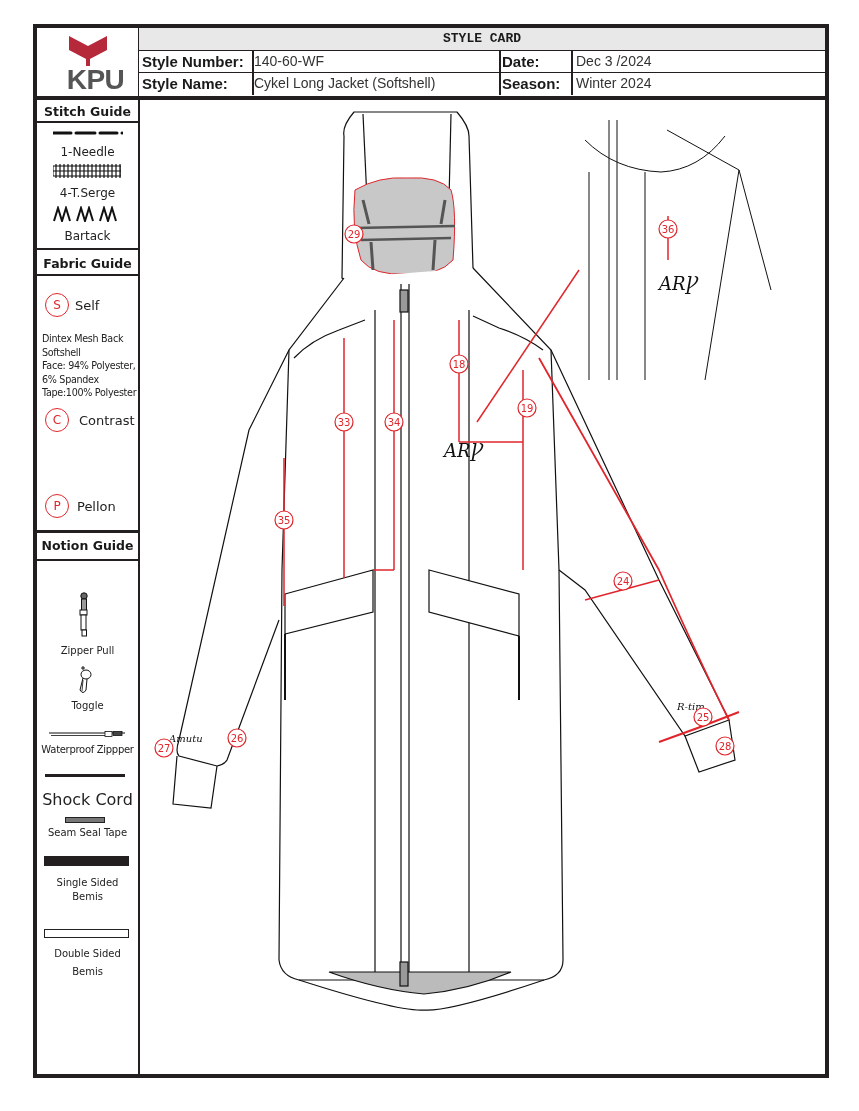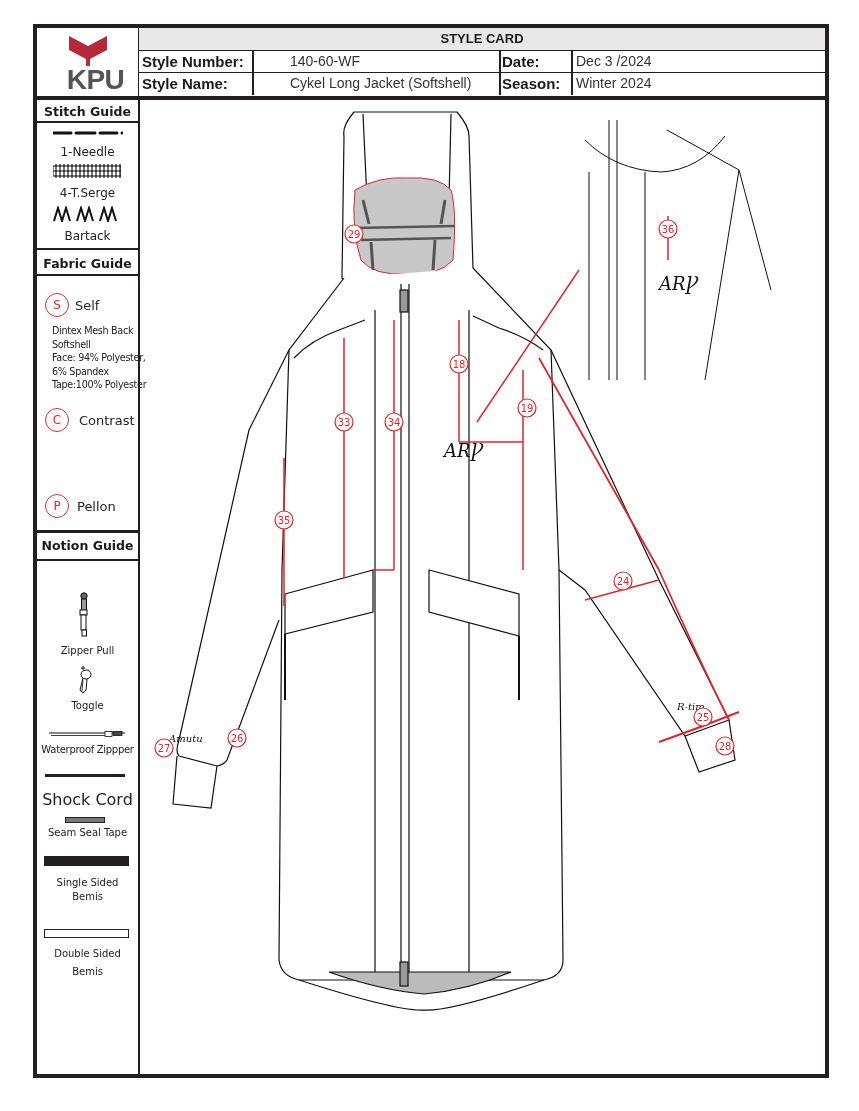--- a/index.html
+++ b/index.html
@@ -2,36 +2,36 @@
 <html><head>
 <meta charset="utf-8">
 <style>
   html, body { margin: 0; padding: 0; background: #ffffff; }
   body { width: 859px; height: 1111px; position: relative; overflow: hidden; font-family: "Liberation Sans", sans-serif; color: #1a1a1a; }
   .frame { position: absolute; left: 33px; top: 24px; width: 788px; height: 1046px; border: 4px solid #231f20; border-top-width: 4px; background: #fff; }
   
   .logo-cell { position: absolute; left: 0; top: 0; width: 101px; height: 72px; border-right: 1.5px solid #231f20; }
   .logo-mark { position: absolute; left: 32px; top: 8px; }
   .logo-text { position: absolute; left: 0; width: 101px; top: 36px; text-align: center; font-size: 28px; font-weight: bold; color: #555; letter-spacing: -0.5px; font-family: "Liberation Sans", sans-serif; padding-left: 8px; }
-  .title-bar { position: absolute; left: 102px; top: 0; right: 0; height: 22px; background: #e8e8e8; border-bottom: 1.5px solid #231f20; text-align: center; font-weight: bold; font-size: 13px; line-height: 22px; }
+  .title-bar { position: absolute; left: 102px; top: 0; right: 0; height: 22px; background: #e8e8e8; border-bottom: 1.5px solid #231f20; text-align: center; font-weight: bold; font-size: 13px; line-height: 22px; font-family: Liberation Mono, monospace; }
   .hrow { position: absolute; left: 102px; right: 0; height: 21px; font-size: 14px; line-height: 21px; }
   .hrow.r1 { top: 23px; border-bottom: 1.5px solid #231f20; }
   .hrow.r2 { top: 45px; }
   .hrow .lbl { position: absolute; left: 3px; font-weight: bold; font-size: 15px; }
-  .hrow .val { position: absolute; left: 115px; font-size: 14px; color: #333; margin-left: 36px; }
+  .hrow .val { position: absolute; left: 115px; font-size: 14px; color: #333; }
   .hrow .lbl2 { position: absolute; left: 363px; font-weight: bold; font-size: 15px; }
   .hrow .val2 { position: absolute; left: 437px; font-size: 14px; color: #333; }
   .vsep { position: absolute; top: 23px; height: 44px; width: 1.5px; background: #231f20; }
   .header-bottom { position: absolute; left: 0; right: 0; top: 68px; height: 4px; background: #231f20; }
   
   .sidebar { position: absolute; left: 0; top: 72px; width: 101px; bottom: 0; border-right: 2px solid #231f20; }
   .sec-title { position: absolute; left: 0; width: 101px; text-align: center; font-weight: bold; font-size: 12.5px; font-family: "DejaVu Sans", sans-serif; }
   .sec-line { position: absolute; left: 0; width: 101px; height: 2px; background: #231f20; }
   .sb-text { position: absolute; left: 0; width: 101px; text-align: center; font-size: 12px; font-family: "DejaVu Sans", sans-serif; color: #222; }
-  .sb-small { position: absolute; left: 15px; width: 96px; font-size: 9.6px; line-height: 13.5px; font-family: "DejaVu Sans", sans-serif; color: #222; letter-spacing: -0.3px; }
+  .sb-small { position: absolute; left: 5px; width: 96px; font-size: 9.6px; line-height: 13.5px; font-family: "DejaVu Sans", sans-serif; color: #222; letter-spacing: -0.3px; margin-top: 8px; }
   .circle { position: absolute; width: 22px; height: 22px; border: 1.3px solid #e0262c; border-radius: 50%; color: #e0262c; text-align: center; line-height: 22px; font-size: 12px; font-family: "DejaVu Sans", sans-serif; }
   .fab-label { position: absolute; font-size: 13px; font-family: "DejaVu Sans", sans-serif; color: #222; }
   
   .drawing { position: absolute; left: 102px; top: 72px; right: 0; bottom: 0; }
   .callout text { font-family: "DejaVu Sans", sans-serif; }
 </style>
 </head>
 <body>
 
 <div class="frame">

